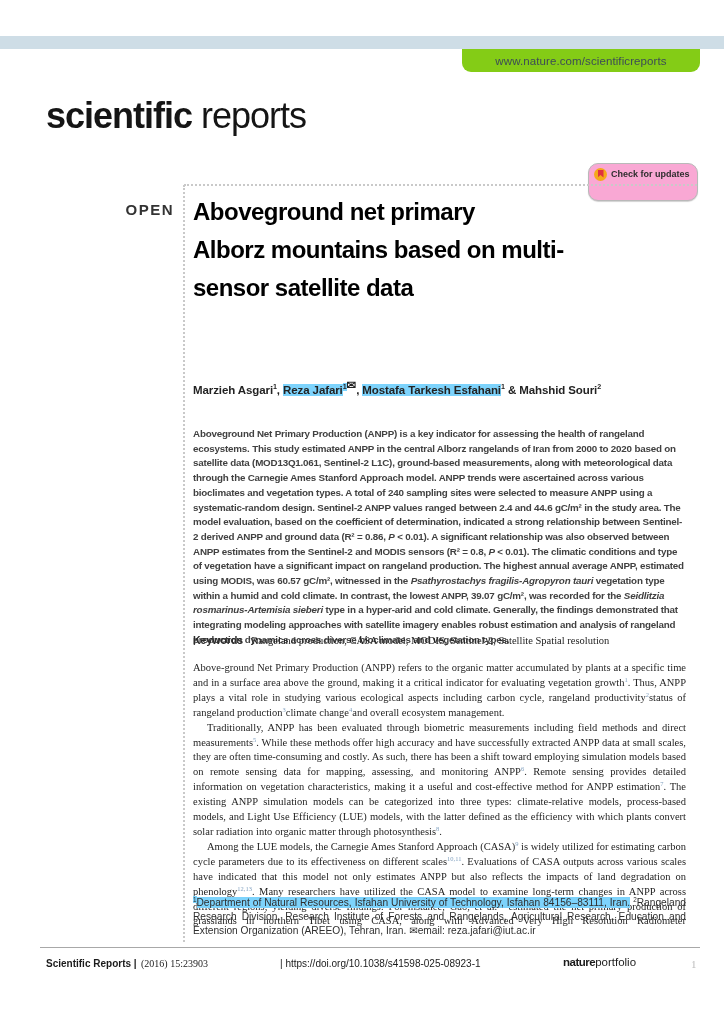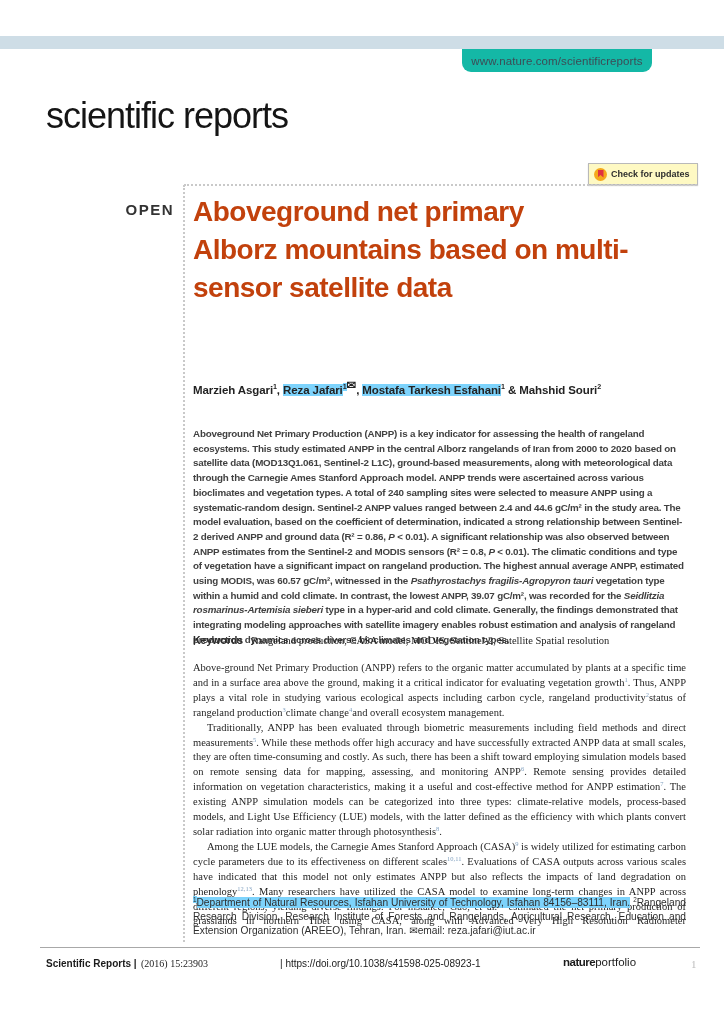--- a/index.html
+++ b/index.html
@@ -3,48 +3,48 @@
 <meta charset="utf-8">
 <style>
   html,body{margin:0;padding:0;}
   body{
     width:724px;height:1024px;position:relative;background:#ffffff;
     font-family:"Liberation Sans",sans-serif;color:#222;overflow:hidden;
   }
   
   .topbar{position:absolute;top:36px;left:0;width:724px;height:13px;background:#cedde6;}
   .urltab{
-    position:absolute;top:49px;left:462px;width:190px;height:23px;background:#14b8a6;
+    position:absolute;top:49px;left:462px;width:238px;height:23px;background:#84cc16;
     border-radius:0 0 9px 9px;display:flex;align-items:center;justify-content:center;
     font-size:11.5px;color:#3d4c56;letter-spacing:0.1px;
   }
   .logo{position:absolute;top:95px;left:46px;font-size:36px;color:#151515;letter-spacing:-1px;}
-  .logo .b{font-weight:normal;}
+  .logo .b{font-weight:bold;}
   .check-badge{
-    position:absolute;top:163px;left:588px;height:20px;padding:0 7px 0 5px;
-    border:1px solid #b9b9b9;border-radius:0;background:#fef9c3;
+    position:absolute;top:163px;left:588px;height:20px;padding:0 7px 16px 5px;
+    border:1px solid #b9b9b9;border-radius:10px;background:#f9a8d4;
     display:flex;align-items:center;gap:4px;font-size:9px;font-weight:bold;color:#2e2e2e;
     box-shadow:0 1px 1px rgba(0,0,0,.18);cursor:pointer;
   }
   .cm-icon{position:relative;width:13px;height:13px;border-radius:50%;background:#f5a81c;flex:0 0 13px;}
   .cm-icon::before{
     content:"";position:absolute;left:3.5px;top:2px;width:6px;height:8px;background:#e03140;
     clip-path:polygon(0 0,100% 0,100% 100%,50% 68%,0 100%);
   }
   
   .dot-h{position:absolute;top:184px;left:184px;width:513px;border-top:2px dotted #c9c9c9;}
   .dot-v{position:absolute;top:185px;left:183px;height:757px;border-left:2px dotted #c9c9c9;}
   
   .open-label{
     position:absolute;top:201px;left:84px;width:90px;text-align:right;
     font-size:15px;font-weight:bold;letter-spacing:1.5px;color:#333;
   }
   .title{position:absolute;top:193px;left:193px;width:505px;}
   .title div{
-    font-size:28px;line-height:38px;font-weight:bold;color:#c2410c;
+    font-size:24px;line-height:38px;font-weight:bold;color:#000000;
     letter-spacing:-0.5px;white-space:nowrap;
   }
   .authors{
     position:absolute;top:384px;left:193px;width:505px;
     font-size:11.5px;font-weight:bold;color:#232323;letter-spacing:-0.1px;white-space:nowrap;
   }
   
   .abstract{
     position:absolute;top:427px;left:193px;width:494px;
     font-size:9.8px;line-height:14.7px;font-weight:bold;color:#414141;letter-spacing:-0.2px;

